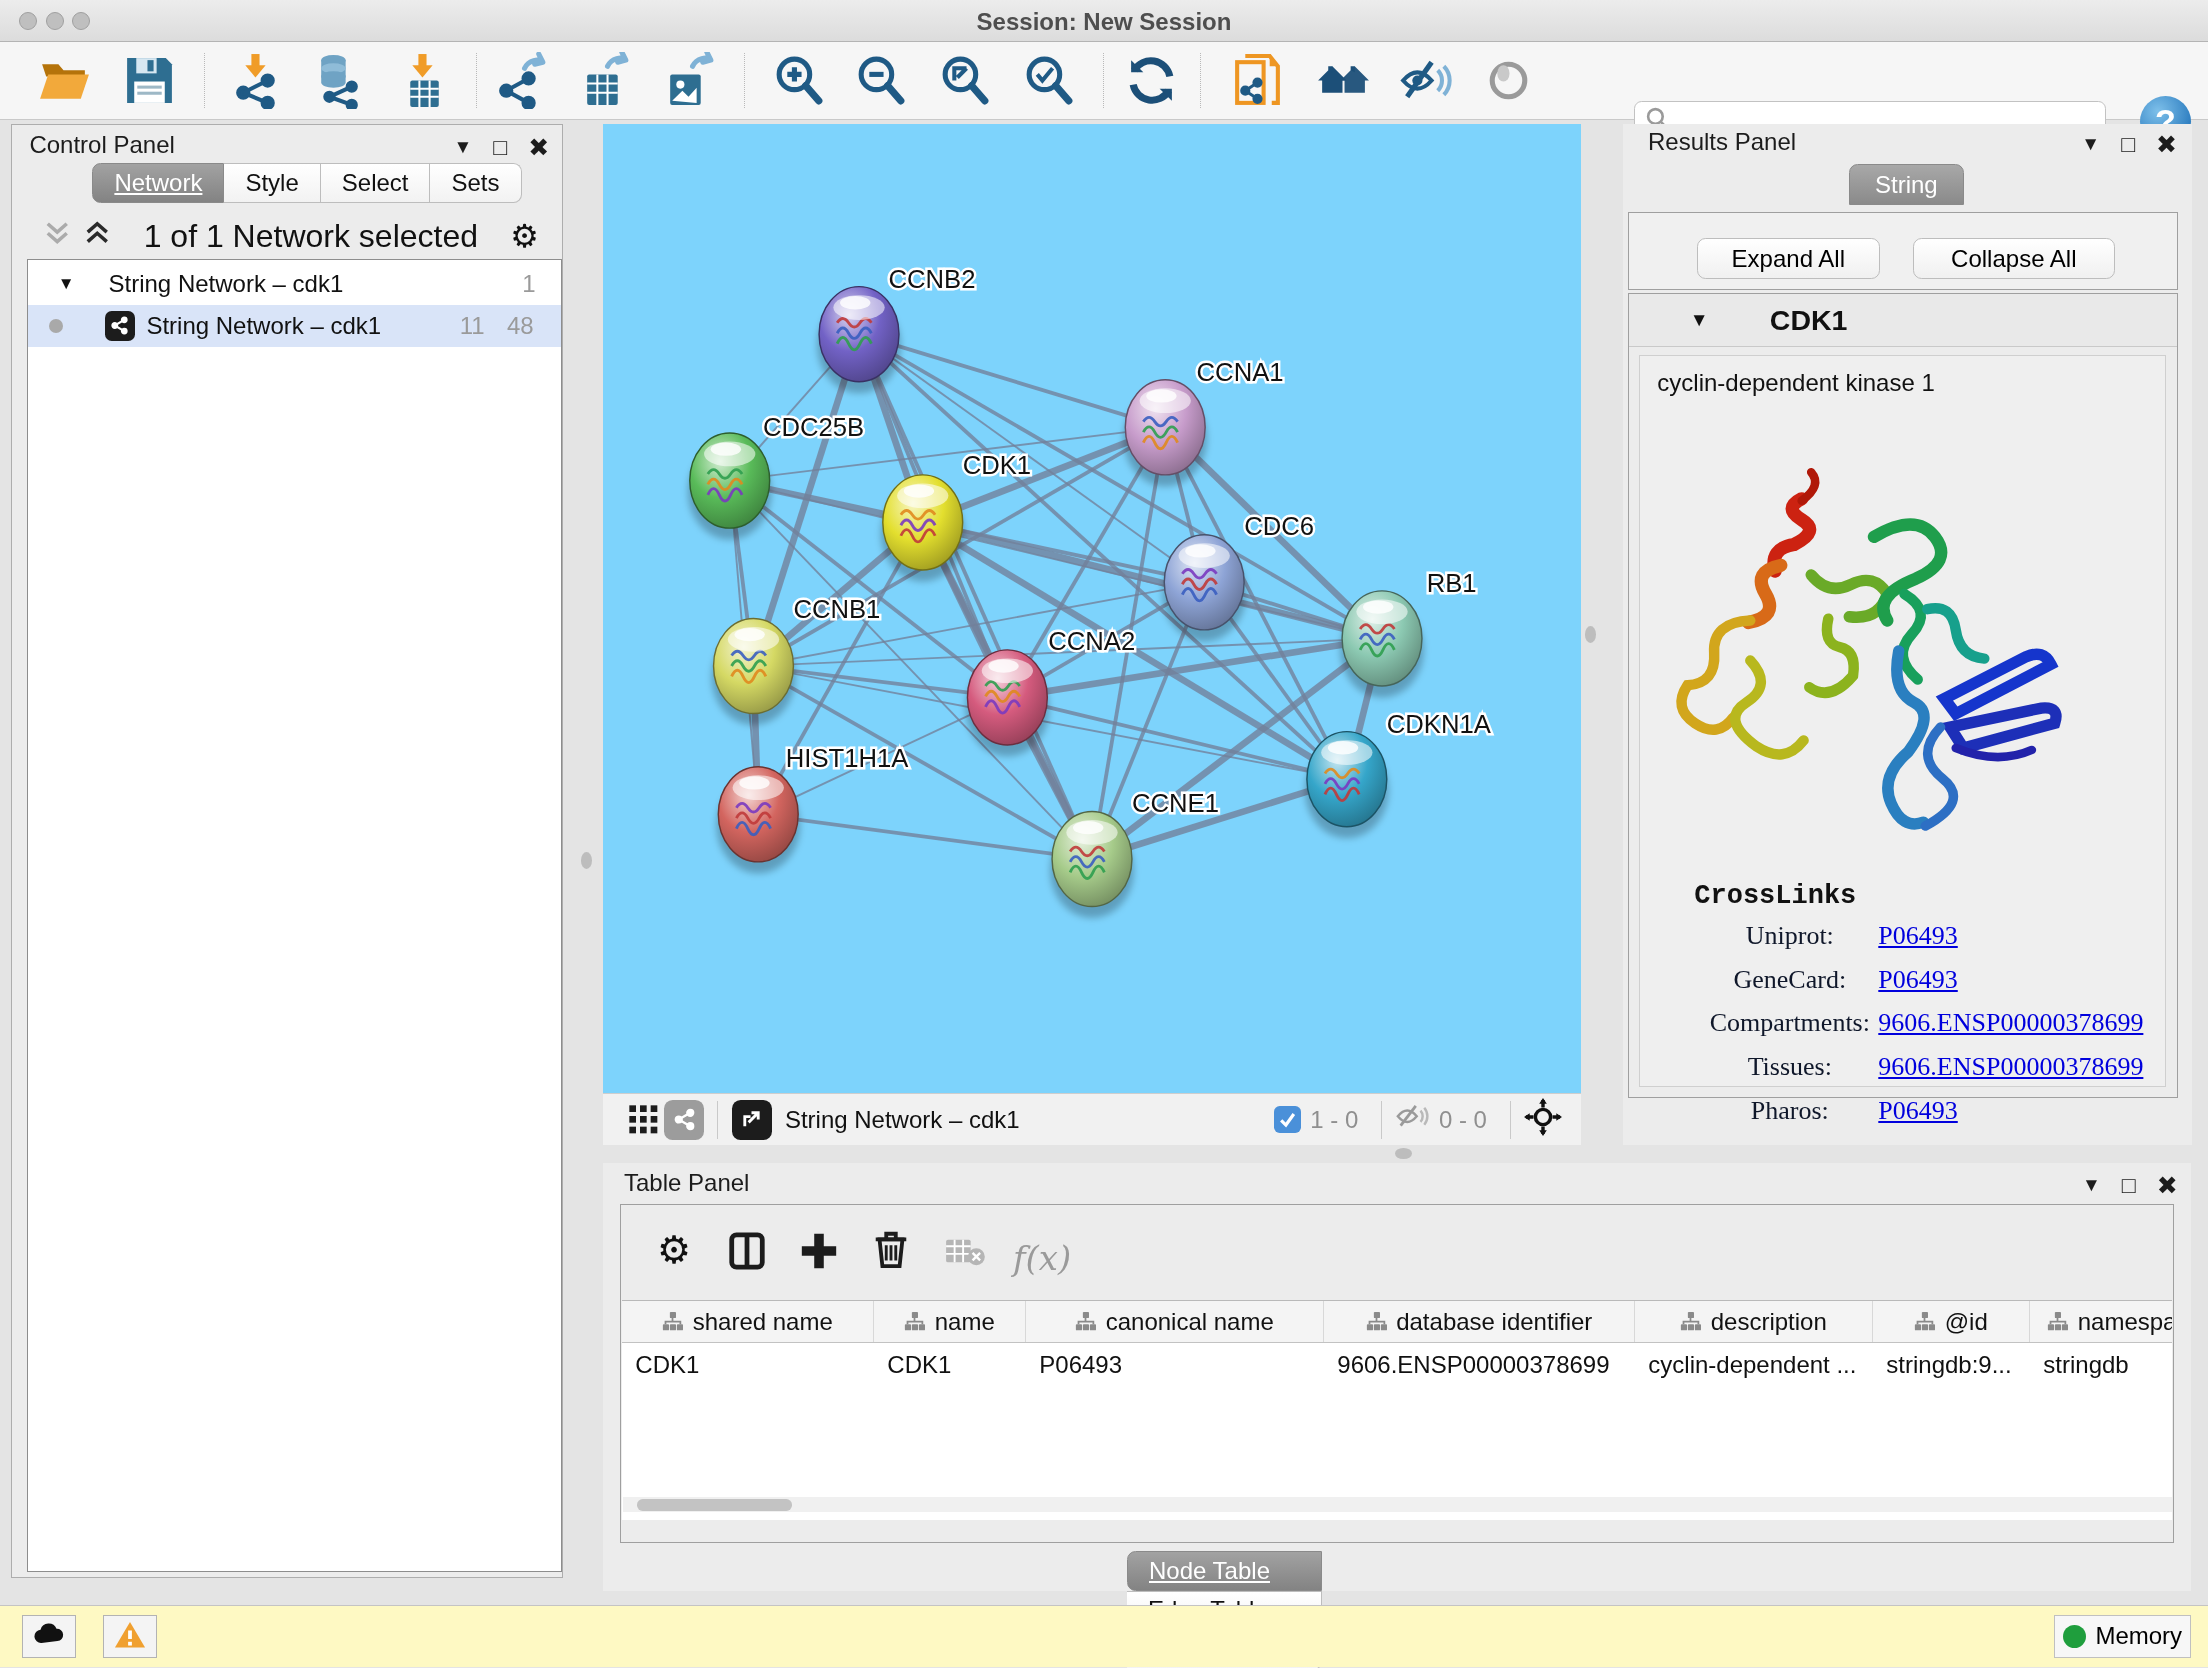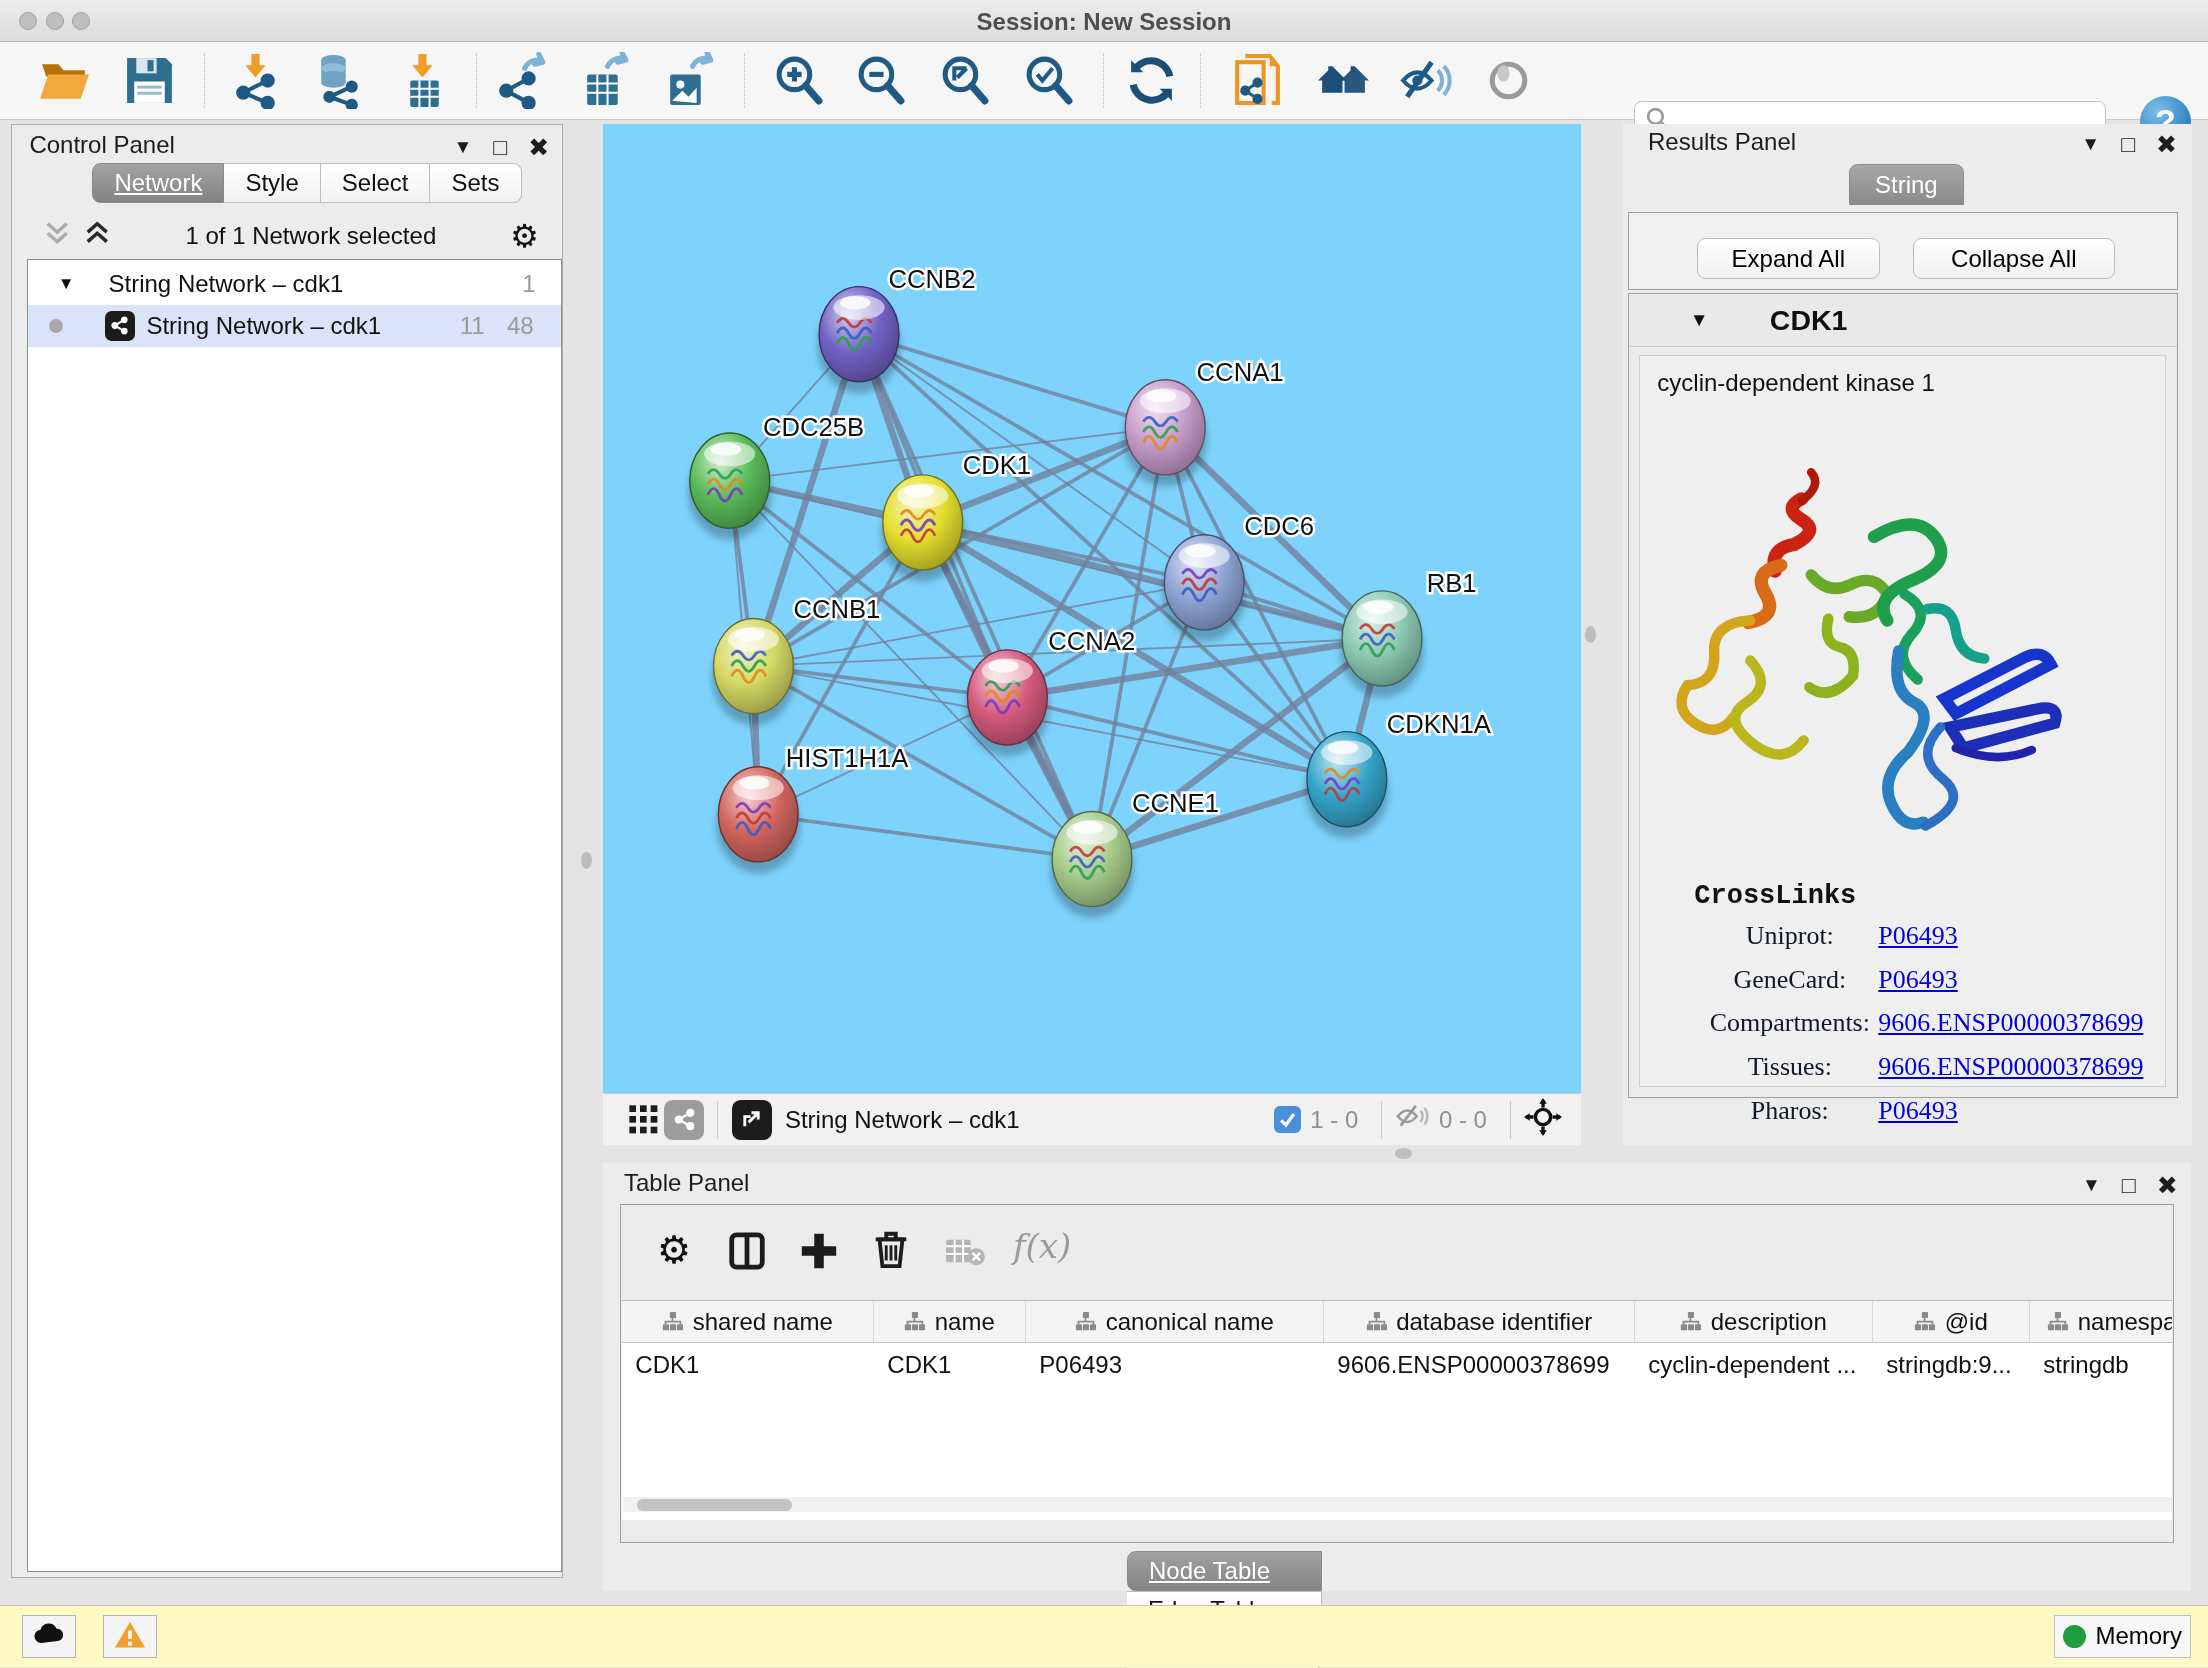--- a/index.html
+++ b/index.html
@@ -38,21 +38,21 @@
   .seg .tab:first-child { border-left:1px solid #bdbdbd; border-radius:8.6px 0 0 8.6px; }
   .seg .tab:last-child { border-radius:0 8.6px 8.6px 0;text-align:right; }
   .seg .tab.active { background:linear-gradient(#a2a2a2,#838383); color:#fff; border-color:#8a8a8a;text-decoration:underline; }
 
   
   .control-panel { position:absolute; left:11.4px; top:124px; width:552px; height:1454px;
     background:#ececec; border:1px solid #adadad; }
   .cp-head { position:relative; height:38px; padding:5.7px 0 0 17px; }
   .cp-tabs { position:absolute; left:80px; top:38px; }
   .cp-selrow { position:absolute; left:7.6px; top:91px; width:536px; height:40px; display:flex; align-items:center; }
-  .cp-selrow .summary { flex:1; text-align:center; font-size:24px; }
+  .cp-selrow .summary { flex:1; text-align:center; font-size:32px; }
   .cp-tree { position:absolute; left:14.3px; top:134px; width:535px; height:1313px; background:#fff; border:1px solid #8d8d8d; }
   .tree-row { position:relative; height:42px; display:flex; align-items:center; font-size:24px; }
   .tree-row .cnt { position:absolute; color:#9a9a9a; }
   .tree-row.sel { background:#d9e4f8; }
   .badge-share { width:30px; height:30px; border-radius:6.7px; background:#1c1c1c; display:inline-flex; align-items:center; justify-content:center; }
 
   
   .network-view { position:absolute; left:603px; top:124px; width:978px; height:1021px; background:#7dd3fc; }
   .netsvg { position:absolute; left:0; top:0; width:978px; height:968px; }
   .net-bar { position:absolute; left:0; bottom:0; width:978px; height:52px; background:#f1f1f1;
@@ -711,21 +711,21 @@
       <span style="position:absolute; left:323px; top:28.5px"><svg width="42" height="34" viewBox="0 0 44 36">
             <g fill="#b5b5b5">
               <rect x="2" y="6" width="26" height="24" rx="2"></rect>
             </g>
             <g stroke="#fff" stroke-width="2">
               <path d="M2 13h26M2 21h26M11 6v24M20 6v24"></path>
             </g>
             <circle cx="34" cy="24" r="9" fill="#b5b5b5"></circle>
             <path d="M30 20l8 8M38 20l-8 8" stroke="#fff" stroke-width="2.5"></path>
           </svg></span>
-      <span class="fx" style="position:absolute; left:392px; top:21px">f(x)</span>
+      <span class="fx" style="position:absolute; left:392px; top:33px">f(x)</span>
     </div>
     <div class="tp-table">
       <div class="thead" id="table-head">
           <div class="th" style="width: 252px;">
             <svg width="21" height="21" viewBox="0 0 24 24">
               <g fill="#8a8a8a">
                 <rect x="9" y="1" width="7" height="7" rx="1"></rect>
                 <rect x="1" y="15" width="7" height="7" rx="1"></rect>
                 <rect x="9" y="15" width="7" height="7" rx="1"></rect>
                 <rect x="17" y="15" width="7" height="7" rx="1"></rect>

